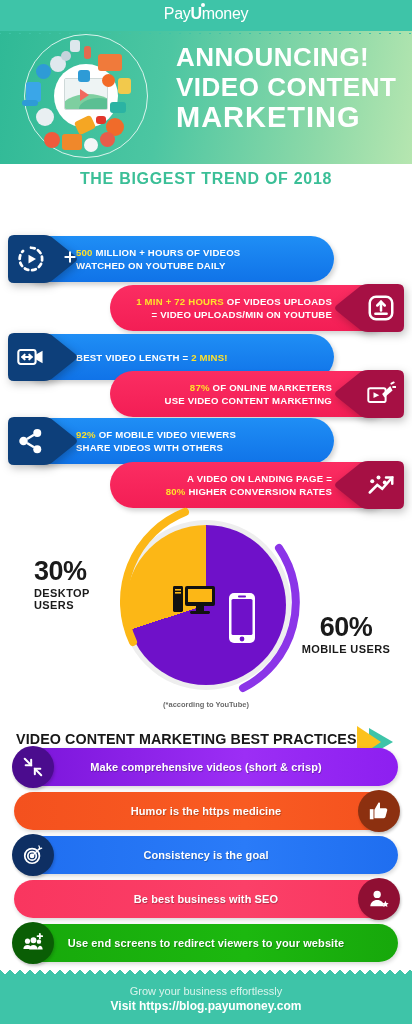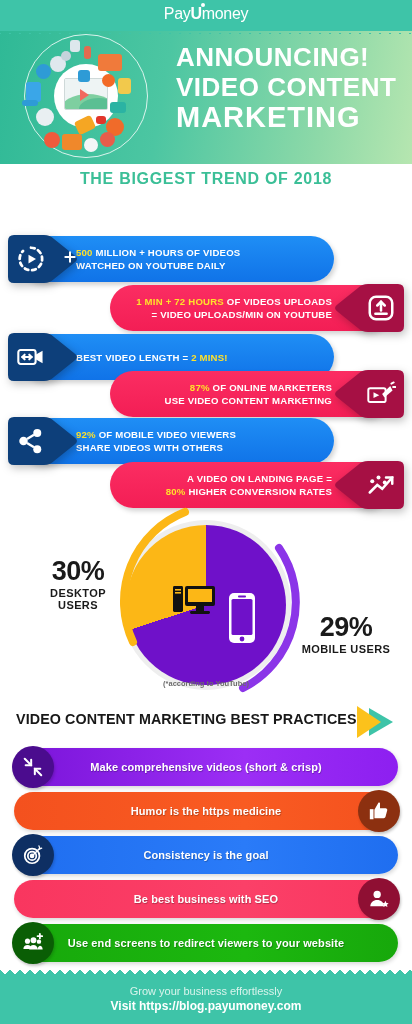--- a/index.html
+++ b/index.html
@@ -264,40 +264,40 @@
     width: 160px; height: 160px;
     border-radius: 50%;
     background: conic-gradient(from 0deg, #6f11c9 0deg 252deg, #fcb716 252deg 360deg);
     transform: rotate(0deg);
   }
   .arc-svg { position: absolute; left: 103px; top: -10px; width: 206px; height: 206px; }
 
   .pct-left {
     position: absolute;
     left: 34px; top: 44px;
-    width: 88px; text-align: center;
+    width: 88px; 
   }
   .pct-right {
     position: absolute;
     right: 20px; top: 100px;
     width: 92px; text-align: center;
   }
   .pct-num { font-size: 27px; font-weight: 800; color: #1a1a1a; letter-spacing: -0.5px; }
   .pct-lab { font-size: 11px; font-weight: 800; color: #1a1a1a; letter-spacing: 0.4px; text-transform: uppercase; }
   .pie-note {
     position: absolute;
-    left: 0; top: 167px; width: 412px;
+    left: 0; top: 188px; width: 412px;
     text-align: center;
     font-size: 7.5px; color: #6b6b6b; font-weight: 700;
   }
   .desktop-ico { position: absolute; left: 173px; top: 72px; width: 44px; height: 34px; color: #111; }
   .phone-ico { position: absolute; left: 228px; top: 80px; width: 28px; height: 52px; color: #fff; }
 
   
-  .bp-title-wrap { position: absolute; top: 702px; left: 0; width: 412px; height: 34px; }
+  .bp-title-wrap { position: absolute; top: 722px; left: 0; width: 412px; height: 34px; }
   .bp-tri-teal {
     position: absolute; left: 369px; top: 6px;
     width: 0; height: 0;
     border-left: 24px solid #3ec4a8;
     border-top: 14px solid transparent;
     border-bottom: 14px solid transparent;
   }
   .bp-tri-yellow {
     position: absolute; left: 357px; top: 4px;
     width: 0; height: 0;
@@ -566,21 +566,21 @@
       <rect x="3.5" y="7" width="21" height="36" rx="1.6" fill="#6f11c9"></rect>
       <rect x="10" y="3.6" width="8" height="1.8" rx="0.9" fill="#6f11c9"></rect>
       <circle cx="14" cy="47" r="2.4" fill="#6f11c9"></circle>
     </svg>
 
     <div class="pct-left">
       <div class="pct-num">30%</div>
       <div class="pct-lab">DESKTOP USERS</div>
     </div>
     <div class="pct-right">
-      <div class="pct-num">29%</div>
+      <div class="pct-num">60%</div>
       <div class="pct-lab">MOBILE USERS</div>
     </div>
     <div class="pie-note">(*according to YouTube)</div>
   </div>
 
   <div class="bp-title-wrap">
     <div class="bp-tri-teal"></div>
     <div class="bp-tri-yellow"></div>
     <div class="bp-title">VIDEO CONTENT MARKETING BEST PRACTICES</div>
   </div>

